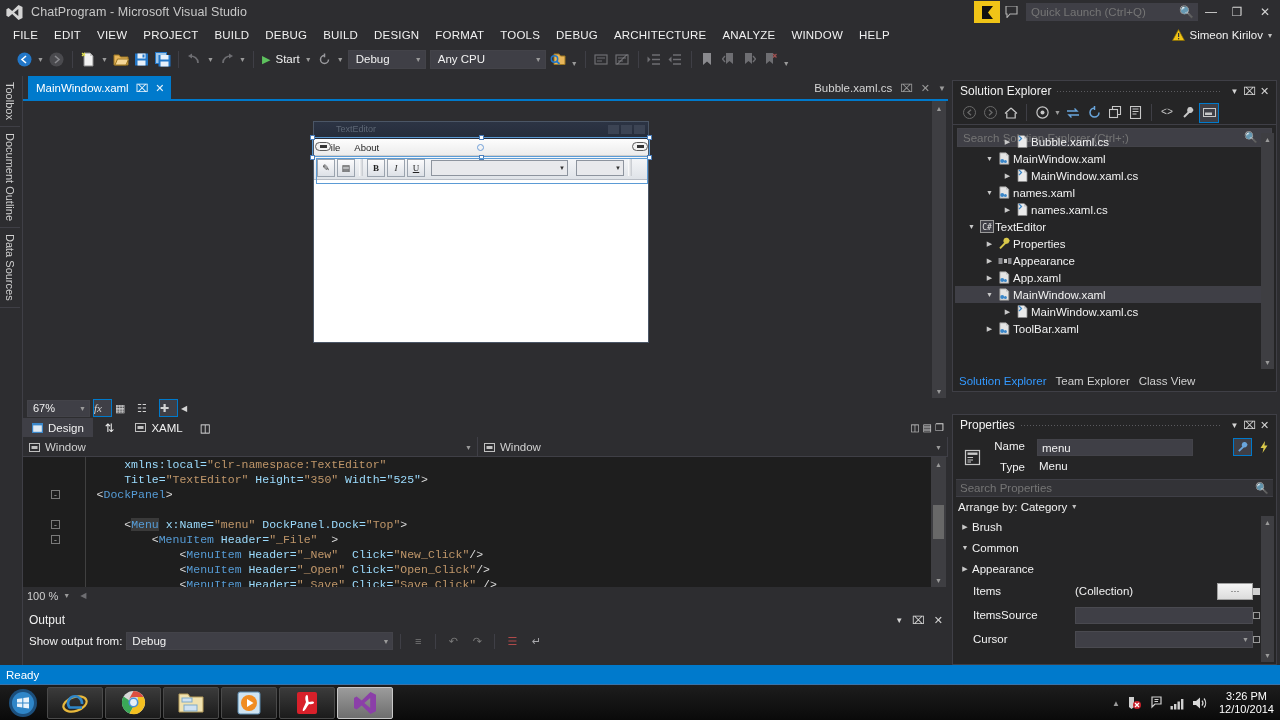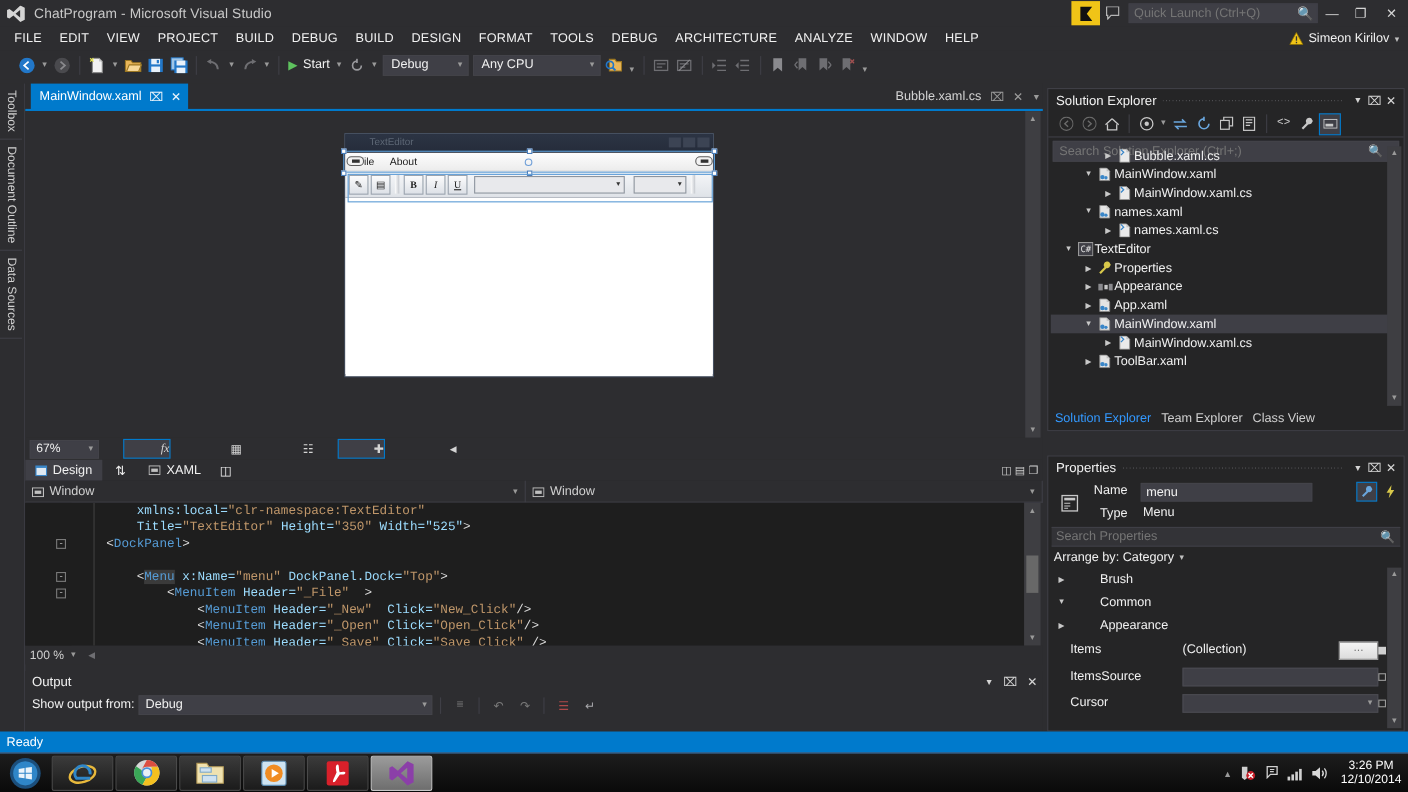--- a/index.html
+++ b/index.html
@@ -155,21 +155,21 @@
   
   .zoombar {
     position:absolute; left:23px; top:398px; width:925px; height:20px; background:#2d2d30;
     display:flex; align-items:center; padding-left:4px; gap:3px;
   }
   .zoom-combo {
     width:63px; height:17px; background:#3f3f46; border:1px solid #434349;
     display:flex; align-items:center; padding:0 3px 0 5px; font-size:11px; color:#f1f1f1;
   }
   .zoom-combo .ca { margin-left:auto; color:#9a9a9a; font-size:7px;}
-  .zb-btn { width:43px; height:18px; display:flex; align-items:center; justify-content:flex-end; color:#d4d4d4; font-size:11px;margin-left:19px;}
+  .zb-btn { width:19px; height:18px; display:flex; align-items:center; justify-content:flex-start; color:#d4d4d4; font-size:11px;}
   .zb-btn.sel { background:#3f3f46; border:1px solid #007acc;}
 
   
   .splitbar {
     position:absolute; left:23px; top:418px; width:925px; height:19px; background:#2d2d30;
     display:flex; align-items:center;
   }
   .dx-tab {
     height:19px; display:flex; align-items:center; padding:0 9px; font-size:11.5px; color:#f1f1f1;
   }
@@ -281,21 +281,21 @@
   .pr-tools { position:absolute; right:3px; top:3px; display:flex; gap:2px;}
   .pr-tool { width:19px; height:18px; display:flex; align-items:center; justify-content:center; color:#c8c8c8; font-size:11px;}
   .pr-tool.sel { border:1px solid #007acc; background:#3f3f46;}
   .pr-search {
     height:18px; margin:0 3px; background:#333337; border-top:1px solid #3f3f46; border-bottom:1px solid #3f3f46;
     display:flex; align-items:center; padding:0 4px;
   }
   .pr-search input { flex:1; background:transparent; border:none; outline:none; color:#9a9a9a;
     font-size:11.5px; font-family:"Liberation Sans",sans-serif;}
   .pr-arrange { height:19px; display:flex; align-items:center; padding-left:5px; font-size:11.5px; color:#f1f1f1;}
-  .pr-cat { height:21px; display:flex; align-items:center; padding-left:5px; font-size:11.5px; color:#f1f1f1;gap:28px;}
+  .pr-cat { height:21px; display:flex; align-items:center; padding-left:5px; font-size:11.5px; color:#f1f1f1;}
   .pr-cat .tw { width:14px; color:#c8c8c8; font-size:7px; display:flex; justify-content:center;}
   .pr-row { height:24px; display:flex; align-items:center; position:relative; font-size:11.5px; color:#f1f1f1;}
   .pr-row .pl { position:absolute; left:20px; }
   .pr-row .pv { position:absolute; left:122px; }
   .pr-field {
     position:absolute; left:122px; width:178px; height:17px; background:#3f3f46; border:1px solid #4a4a50;
   }
   .pr-field.drop { display:flex; align-items:center; justify-content:flex-end; padding-right:3px; color:#9a9a9a; font-size:7px;}
   .pr-ellipsis {
     position:absolute; left:264px; width:36px; height:17px;

